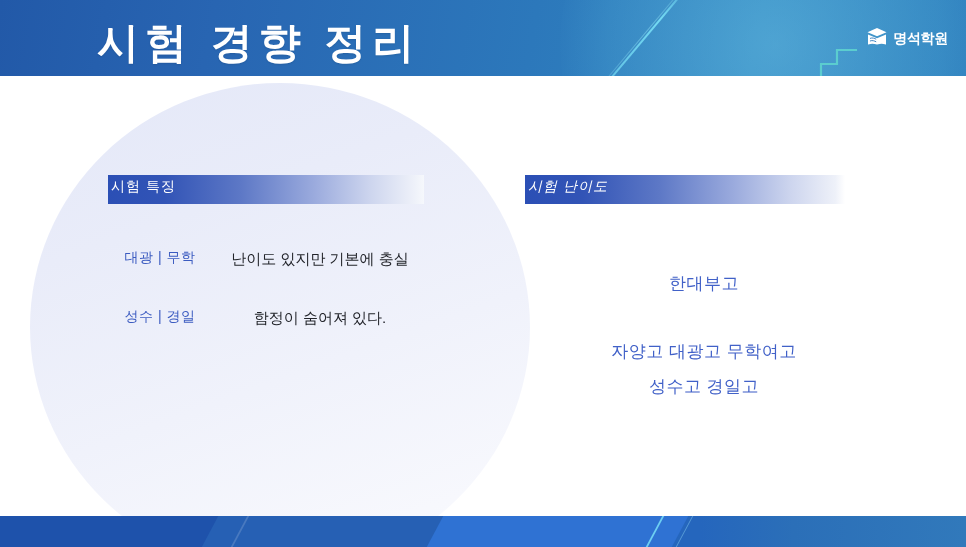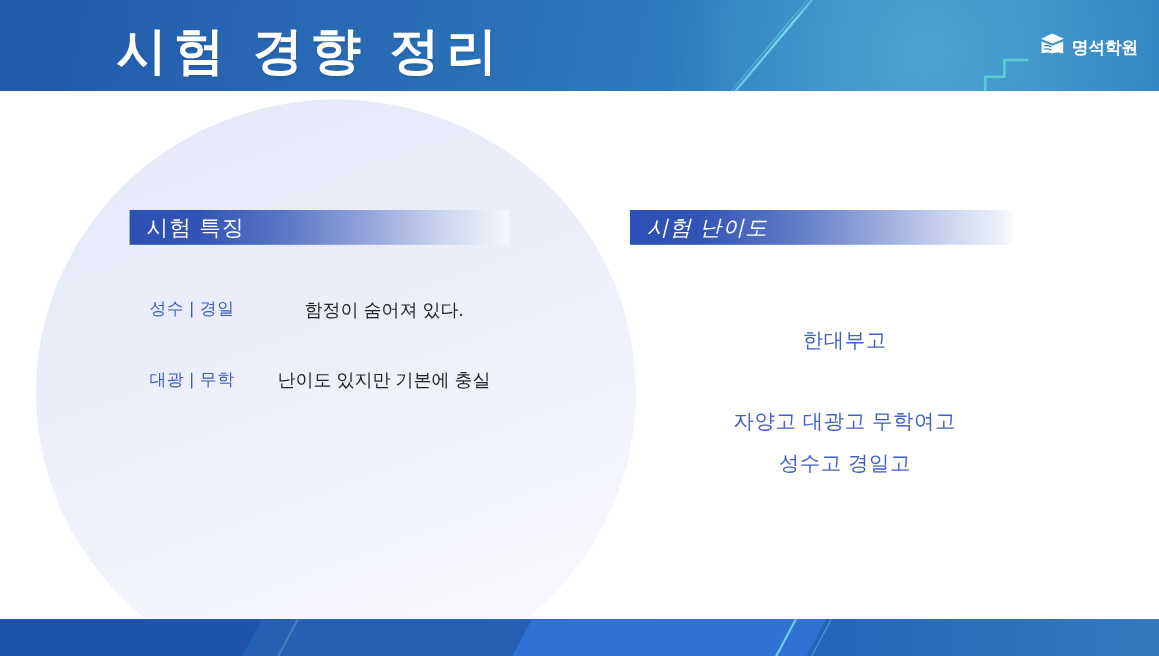--- a/index.html
+++ b/index.html
@@ -113,23 +113,23 @@
   .sec-bar.left {
     width: 316px;
     background: linear-gradient(90deg, #2b4fb5 0%, #3254b6 18%, #5d78c6 42%, #9aaadd 65%, #cdd5ee 83%, #eef1f9 97%, #f6f8fc 100%);
   }
   .sec-bar.right {
     width: 320px;
     background: linear-gradient(90deg, #2b4fb5 0%, #3254b6 18%, #5d78c6 42%, #9aaadd 65%, #cdd5ee 83%, #eef1f9 97%, #ffffff 100%);
   }
   .sec-label {
     position: absolute;
-    left: 14px; top: 3px;
+    left: 3px; top: 3px;
     color: #ffffff;
-    font-size: 18px;
+    font-size: 14px;
     letter-spacing: 1px;
     font-weight: 300;
     white-space: nowrap;
   }
 
   
   .feature-list {
     position: absolute;
     left: 108px; top: 248px;
     width: 320px;
@@ -279,26 +279,26 @@
     </div>
 
     <div class="sec" style="left:525px; top:99px;font-style:italic;">
       <div class="sec-bar right">
         <span class="sec-label">시험 난이도</span>
       </div>
     </div>
 
     <div class="feature-list" style="top:172px;">
       <div class="feature-row">
+        <div class="feature-tag">대광 | 무학</div>
+        <div class="feature-desc">난이도 있지만 기본에 충실</div>
+      </div>
+      <div class="feature-row">
         <div class="feature-tag">성수 | 경일</div>
         <div class="feature-desc">함정이 숨어져 있다.</div>
-      </div>
-      <div class="feature-row">
-        <div class="feature-tag">대광 | 무학</div>
-        <div class="feature-desc">난이도 있지만 기본에 충실</div>
       </div>
     </div>
 
     <div class="difficulty-list" style="top:196px;">
       <div class="difficulty-line l1">한대부고</div>
       <div class="difficulty-line l2">자양고 대광고 무학여고</div>
       <div class="difficulty-line l3">성수고 경일고</div>
     </div>
   </div>
 

